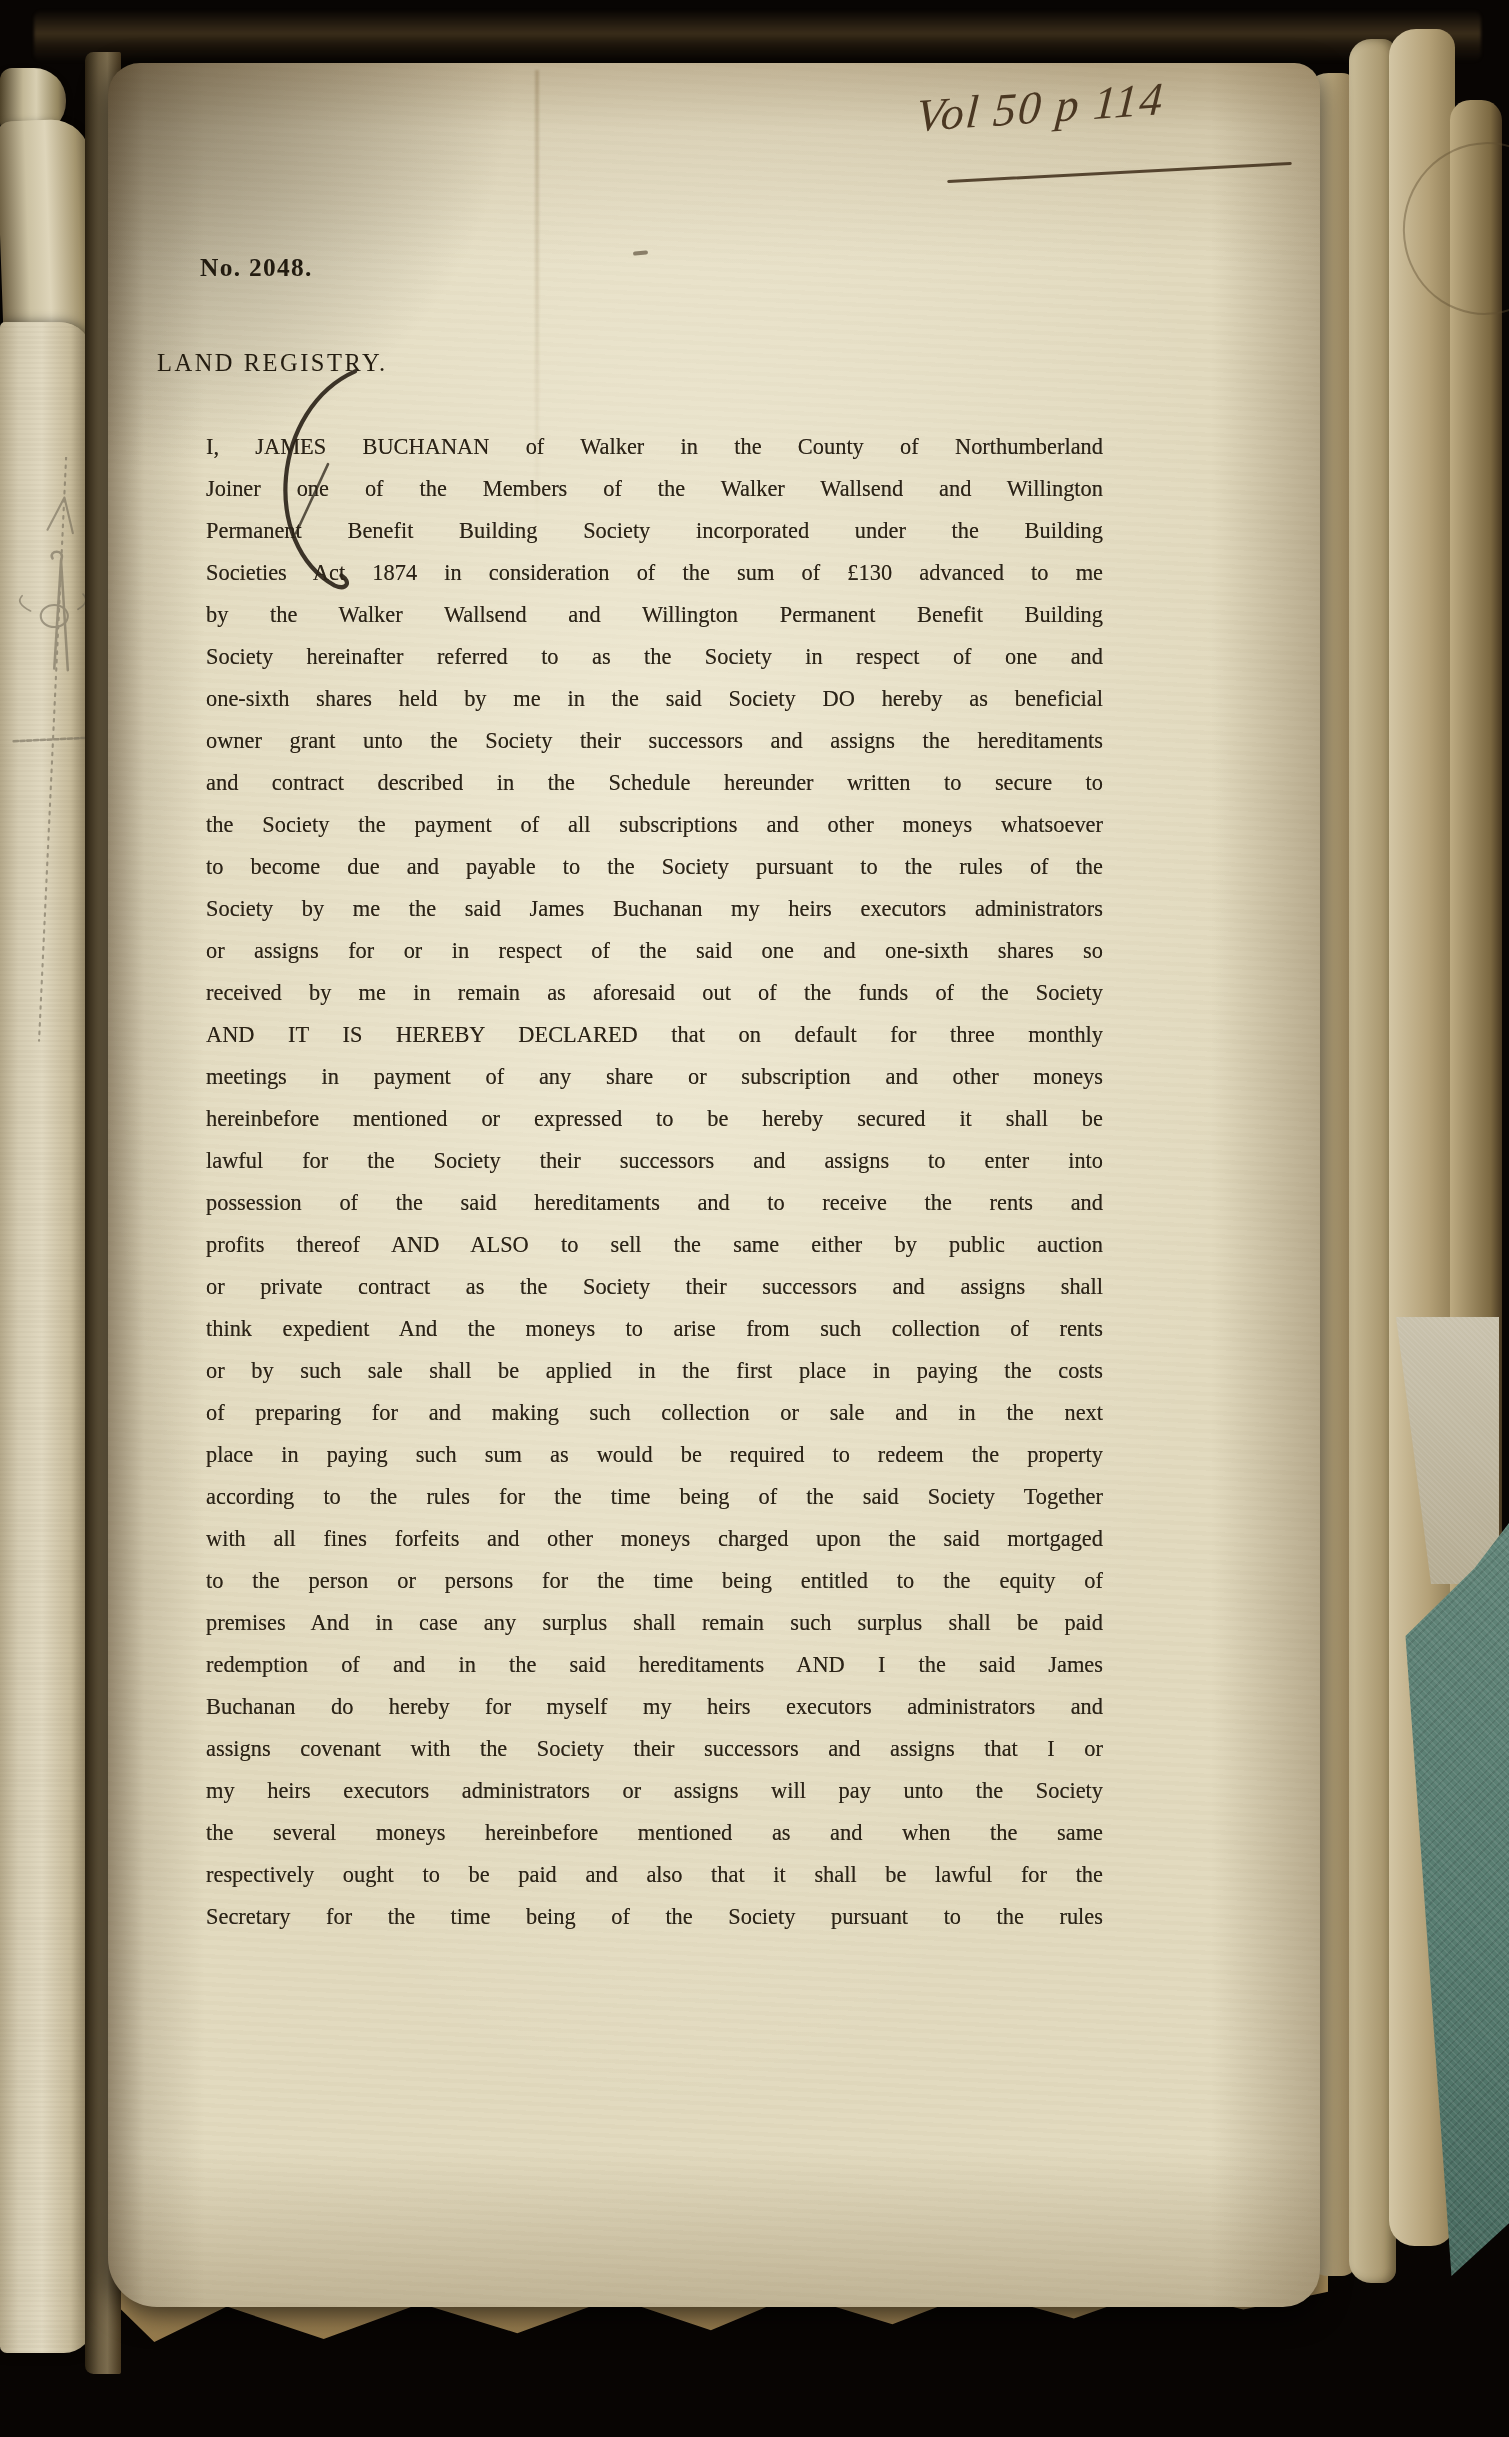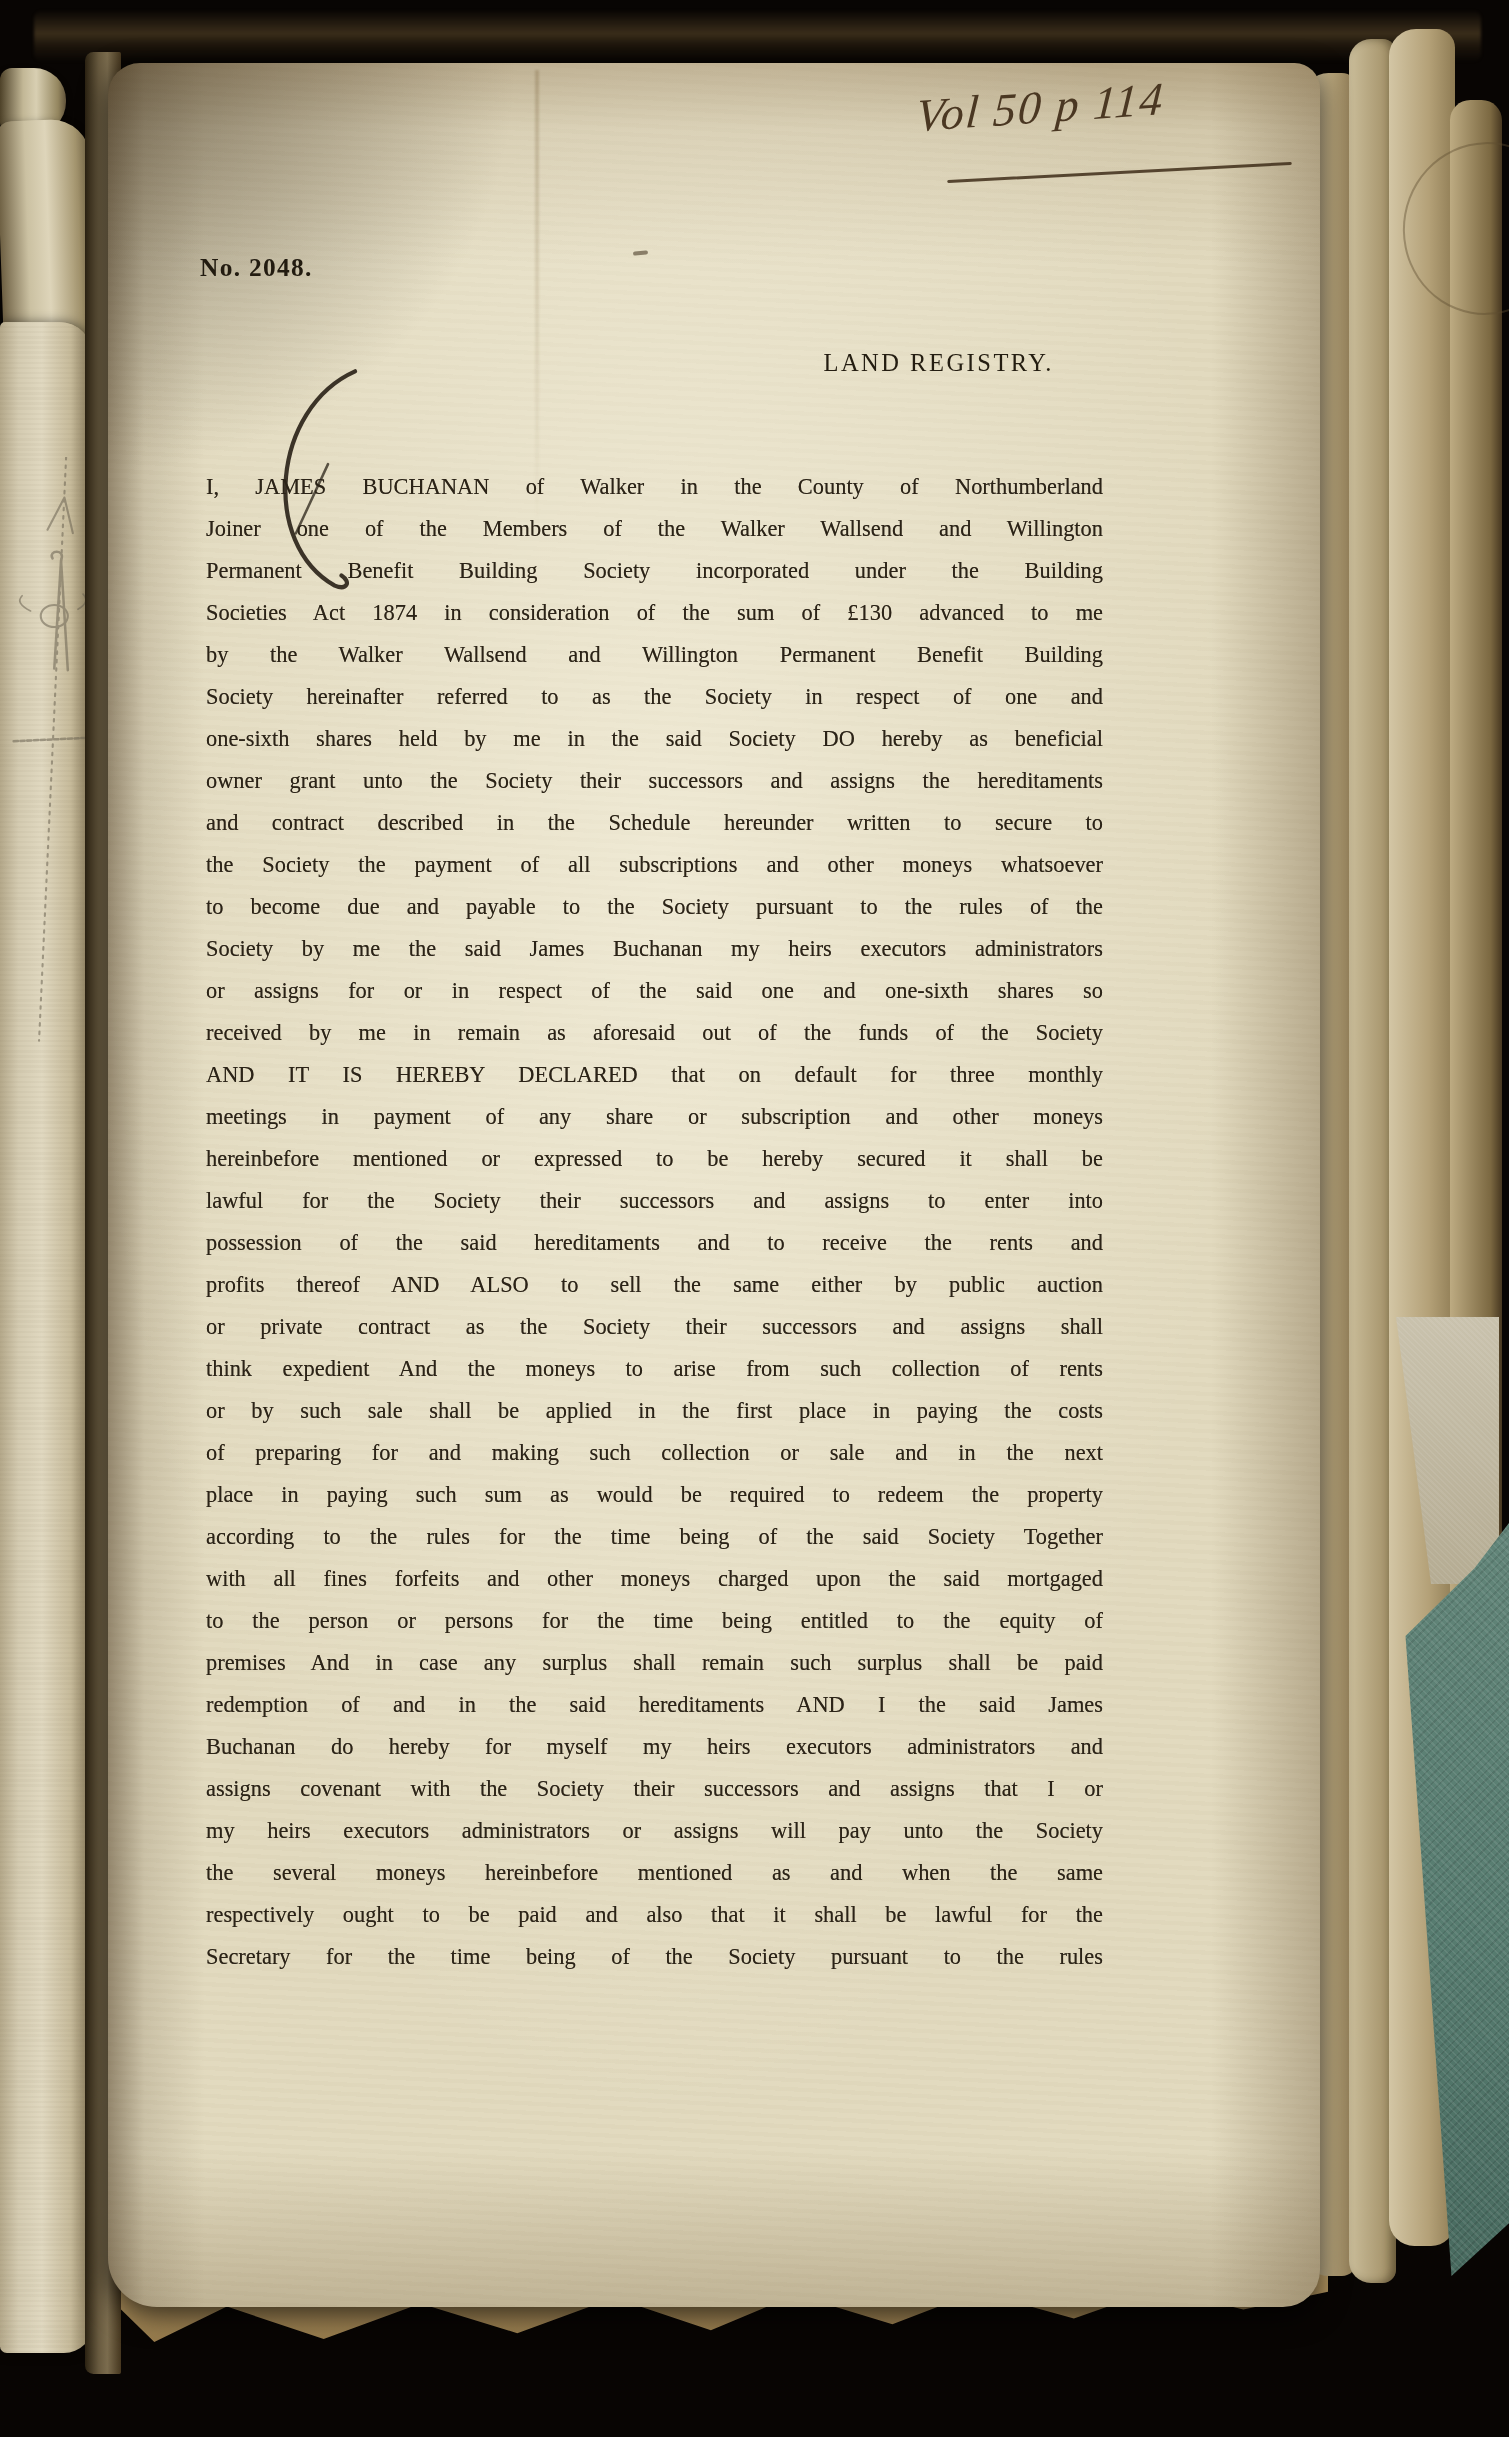--- a/index.html
+++ b/index.html
@@ -126,26 +126,26 @@
     position:absolute;left:839px;top:108px;width:345px;height:3.4px;
     background:rgba(62,45,25,.85);border-radius:1.7px;transform:rotate(-3deg);
   }
 
   .doc-number{
     position:absolute;left:92px;top:190px;
     font-size:25.4px;font-weight:bold;letter-spacing:1.3px;color:#221b10;
   }
   .registry-title{
     position:absolute;left:73px;top:286px;width:897px;
-    text-align:right;font-size:24.5px;letter-spacing:2.5px;color:#241d11;
+    text-align:left;font-size:24.5px;letter-spacing:2.5px;color:#241d11;
     transform:translateX(-24px);
   }
 
   .body-block{
-    position:absolute;left:98px;top:403px;width:897px;
+    position:absolute;left:98px;top:363px;width:897px;
     font-size:22.4px;line-height:42px;color:#2b2317;
     text-shadow:0 0 0.4px rgba(43,34,23,.55);
   }
   .bline{display:block;text-align:justify;text-align-last:justify;white-space:normal;}
 
   .ink-bracket-svg{position:absolute;left:139px;top:301px;}
 </style>
 </head>
 <body>
 

